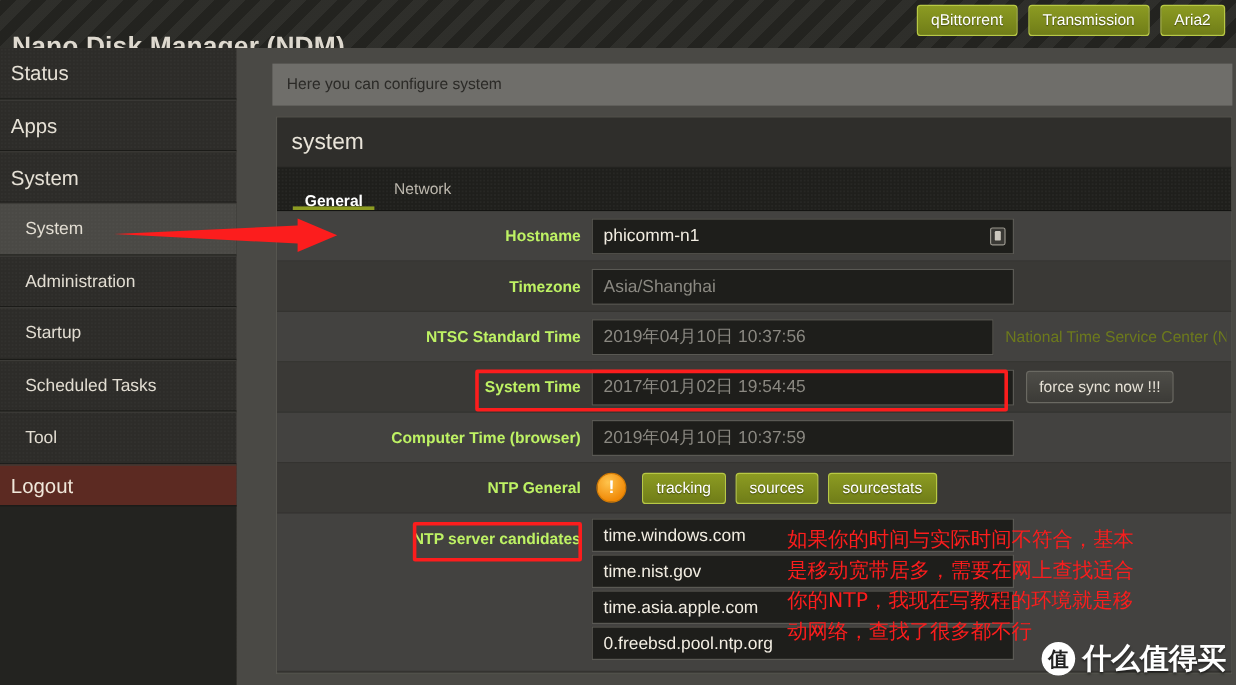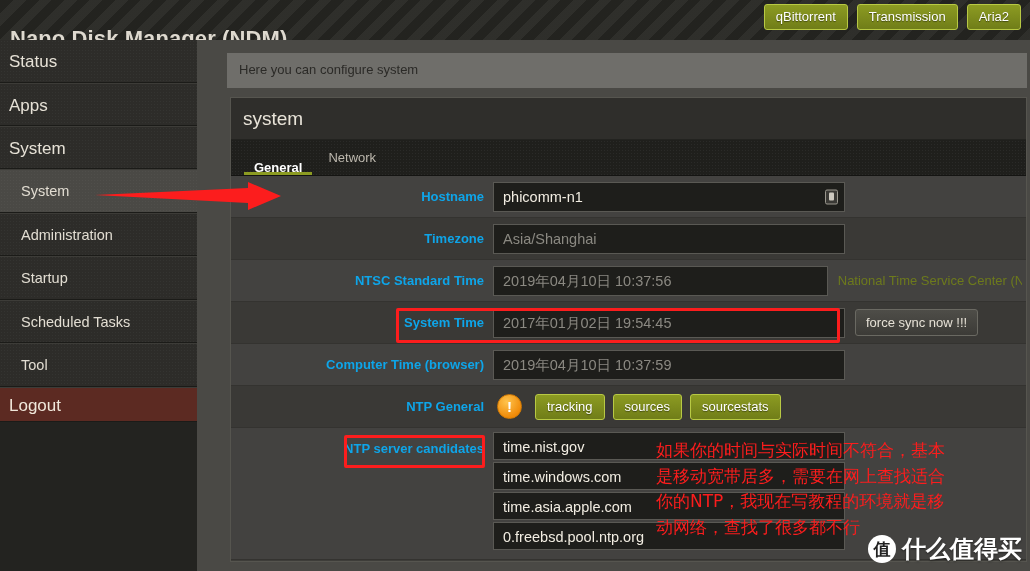--- a/index.html
+++ b/index.html
@@ -147,21 +147,21 @@
   .row.alt { background: #434240; }
   .row.dark { background: #3a3936; }
   .row-tall { height: 132px; align-items: flex-start; }
 
   .lbl {
     width: 262px;
     text-align: right;
     padding-right: 9px;
     font-size: 13px;
     font-weight: bold;
-    color: #0ea5e9;
+    color: #bef264;
     flex: 0 0 auto;
     white-space: nowrap;
   }
   .lbl.tallpad { padding-top: 13px; }
 
   .fld {
     height: 30px;
     background: #1e1e1b;
     border: 1px solid #5a5954;
     color: #e9e4d9;
@@ -349,24 +349,24 @@
             <button class="olive-btn">tracking</button>
             <button class="olive-btn">sources</button>
             <button class="olive-btn">sourcestats</button>
           </div>
         </div>
 
         <div class="row alt row-tall">
           <div class="lbl tallpad">NTP server candidates</div>
           <div class="ntp-list">
             <div class="fld bright">
-              <span>time.nist.gov</span>
+              <span>time.windows.com</span>
             </div>
             <div class="fld bright">
-              <span>time.windows.com</span>
+              <span>time.nist.gov</span>
             </div>
             <div class="fld bright">
               <span>time.asia.apple.com</span>
             </div>
             <div class="fld bright">
               <span>0.freebsd.pool.ntp.org</span>
             </div>
           </div>
         </div>
 

